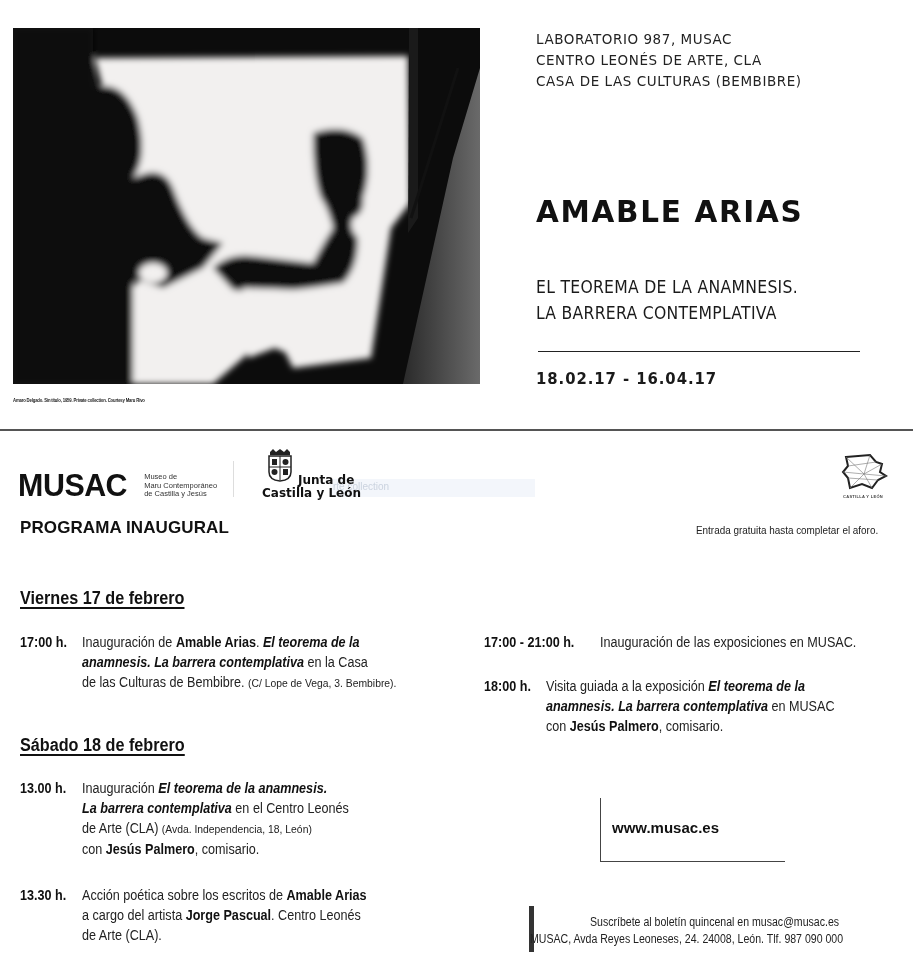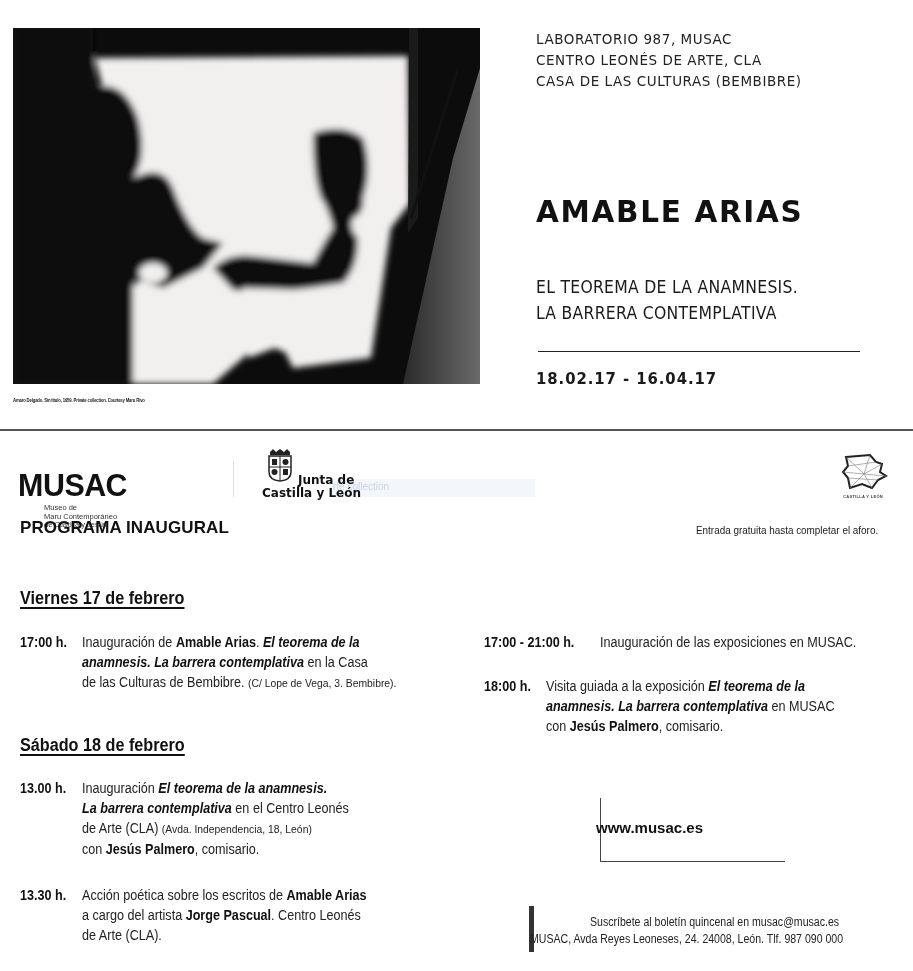--- a/index.html
+++ b/index.html
@@ -15,21 +15,21 @@
   .venues div { white-space: nowrap; transform: scaleX(0.93); transform-origin: left; }
   .artist { left: 536px; top: 193px; font-family: "DejaVu Sans", sans-serif; font-size: 31px; font-weight: bold; letter-spacing: 1.8px; color: #111; white-space: nowrap; transform: scaleX(0.95); transform-origin: left; }
   .subtitle { left: 536px; top: 274px; font-family: "DejaVu Sans", sans-serif; font-size: 17px; line-height: 26px; color: #1a1a1a; letter-spacing: 0.3px; }
   .subtitle div { white-space: nowrap; transform: scaleX(0.92); transform-origin: left; }
   .rule-top { left: 538px; top: 351px; width: 322px; height: 1px; background: #222; }
   .dates { left: 536px; top: 369px; font-family: "DejaVu Sans", sans-serif; font-size: 16px; font-weight: bold; letter-spacing: 1px; color: #1a1a1a; white-space: nowrap; transform: scaleX(0.93); transform-origin: left; }
 
   .divider { left: 0; top: 429px; width: 913px; height: 2px; background: #555; }
 
   
-  .musac-logo { left: 17px; top: 468px; display: flex; align-items: center; flex-direction: column; }
+  .musac-logo { left: 17px; top: 468px; display: flex; align-items: center; }
   .musac-word { font-family: "Liberation Sans", sans-serif; font-weight: bold; font-size: 31px; letter-spacing: -0.5px; color: #111; transform: scaleX(0.98); }
   .musac-sub { margin-left: 16px; font-size: 7.5px; line-height: 8.5px; color: #333; }
   .logo-sep { left: 233px; top: 461px; width: 1px; height: 36px; background: #ddd; }
   .jcyl { left: 262px; top: 448px; }
   .jcyl-shield { position: absolute; left: 5px; top: 0; width: 26px; height: 34px; }
   .jcyl-t1 { position: absolute; left: 36px; top: 25px; font-family: "DejaVu Sans", sans-serif; font-weight: bold; font-size: 12px; white-space: nowrap; color: #111; }
   .jcyl-t2 { position: absolute; left: 0; top: 38px; font-family: "DejaVu Sans", sans-serif; font-weight: bold; font-size: 12px; white-space: nowrap; color: #111; }
   .ghost-box { left: 330px; top: 479px; width: 205px; height: 18px; background: #f3f6fb; }
   .ghost-text { left: 333px; top: 481px; font-size: 10px; color: #cbd3df; white-space: nowrap; }
   .cyl-logo { left: 840px; top: 452px; width: 48px; height: 40px; }
@@ -42,21 +42,21 @@
   .day { font-weight: bold; font-size: 18px; text-decoration: underline; text-underline-offset: 3px; text-decoration-thickness: 2px; color: #111; white-space: nowrap; transform: scaleX(0.9); transform-origin: left; }
   .event { font-size: 14px; line-height: 20px; color: #222; }
   .event .time { position: absolute; left: 0; top: 0; font-weight: bold; color: #111; white-space: nowrap; transform: scaleX(0.9); transform-origin: left; }
   .event .body { position: absolute; white-space: nowrap; transform: scaleX(0.9); transform-origin: left; }
   .event .body div { white-space: nowrap; }
   .b { font-weight: bold; color: #111; }
   .bi { font-weight: bold; font-style: italic; color: #111; }
   .small { font-size: 11.5px; }
 
   .web-box { left: 600px; top: 798px; width: 184px; height: 63px; border-left: 1px solid #444; border-bottom: 1px solid #444; }
-  .web { left: 596px; top: 819px; font-weight: bold; font-size: 15px; color: #111; white-space: nowrap; }
+  .web { left: 612px; top: 819px; font-weight: bold; font-size: 15px; color: #111; white-space: nowrap; }
   .footer-bar { left: 529px; top: 906px; width: 5px; height: 46px; background: #333; }
   .footer1 { left: 590px; top: 915px; font-size: 12px; color: #222; white-space: nowrap; transform: scaleX(0.88); transform-origin: left; }
   .footer2 { left: 530px; top: 932px; font-size: 12px; color: #222; white-space: nowrap; transform: scaleX(0.88); transform-origin: left; }
 </style>
 </head>
 <body>
 
 <div class="abs photo">
   <svg width="467" height="356" viewBox="0 0 467 356">
     <defs>

